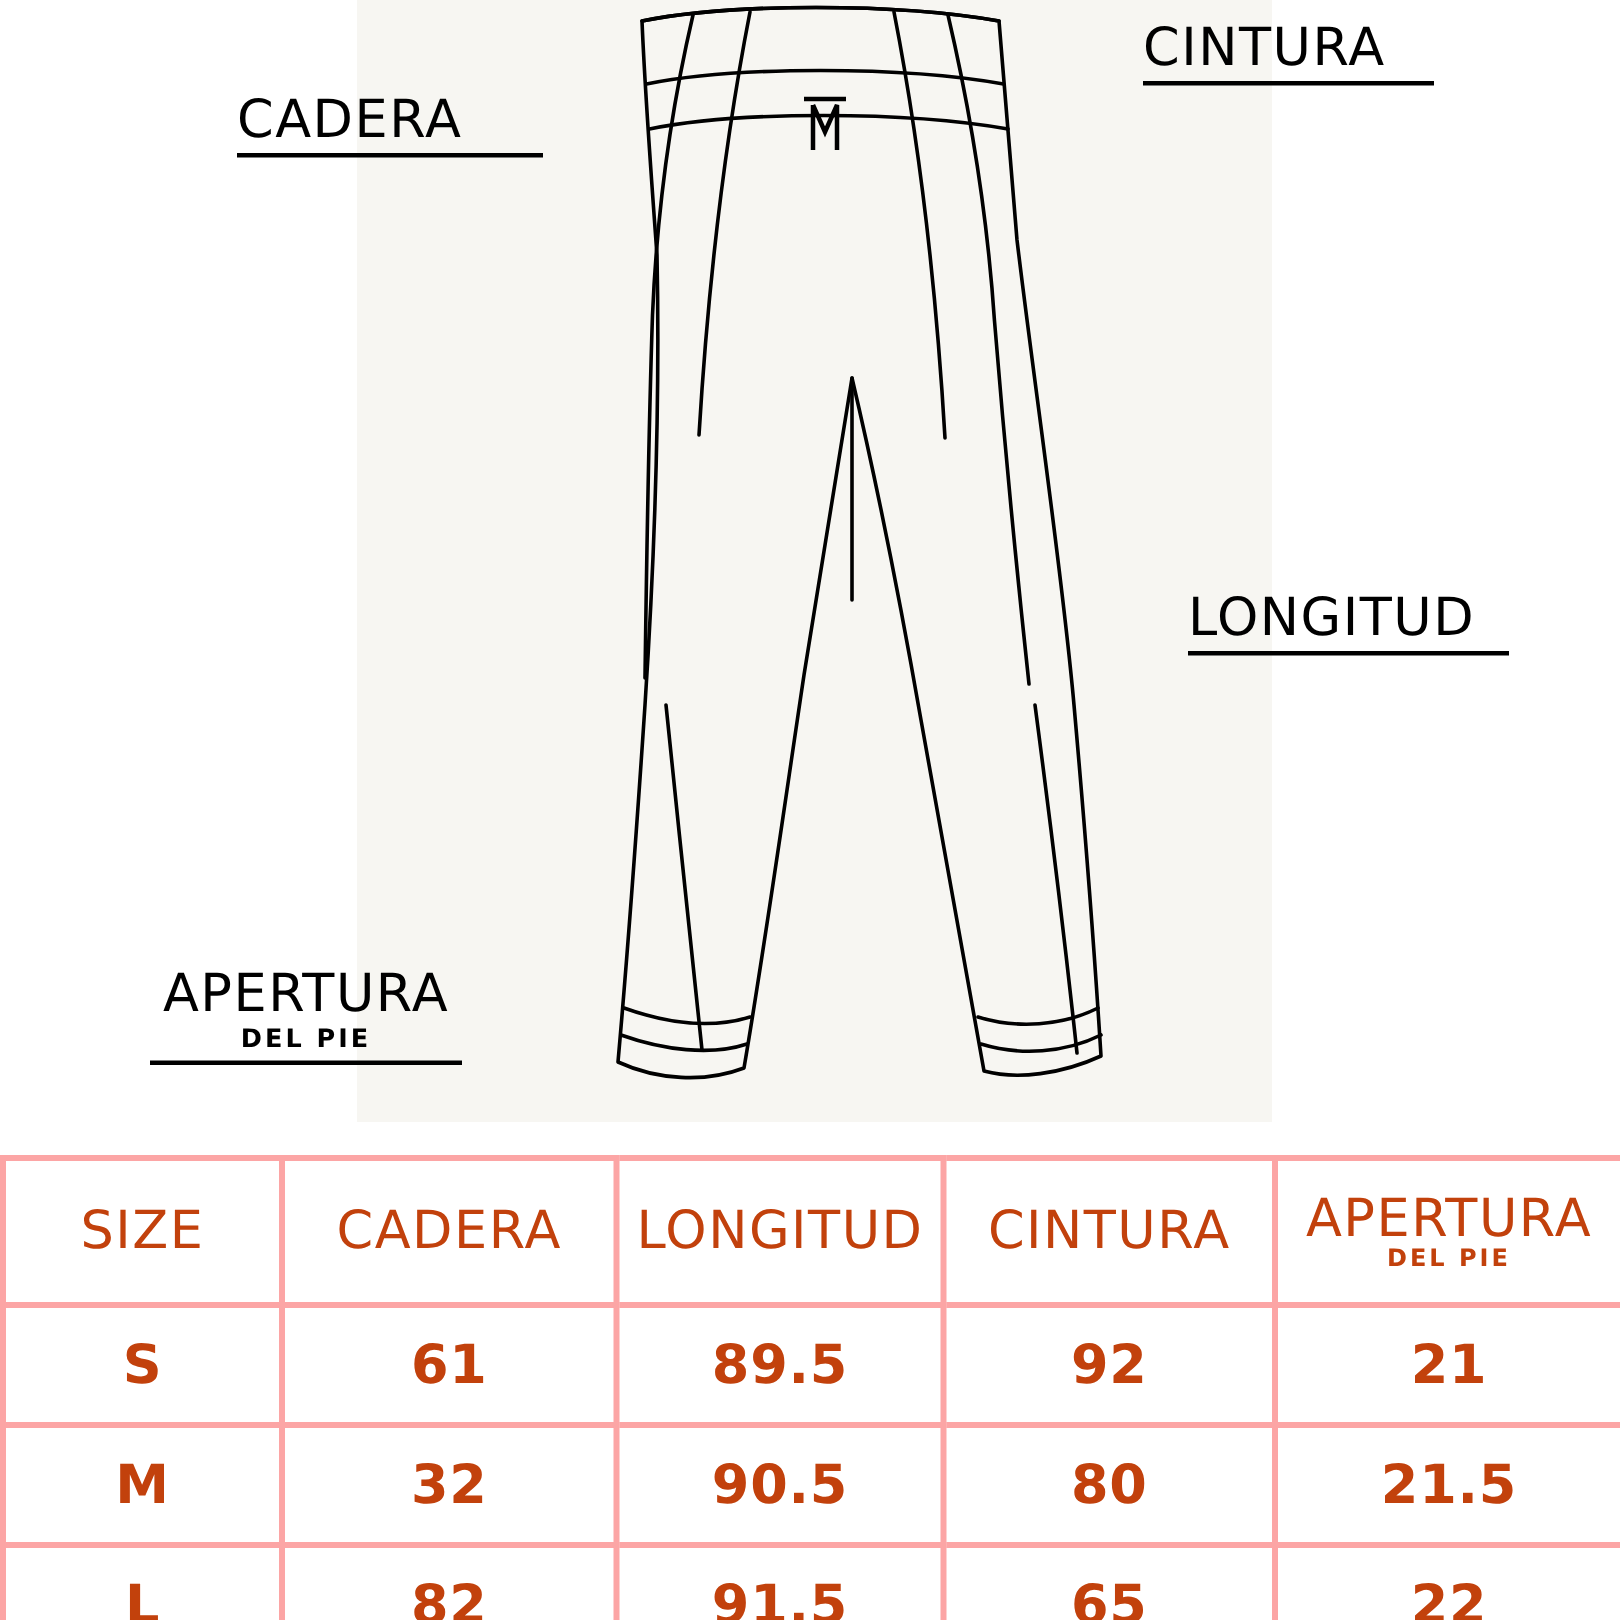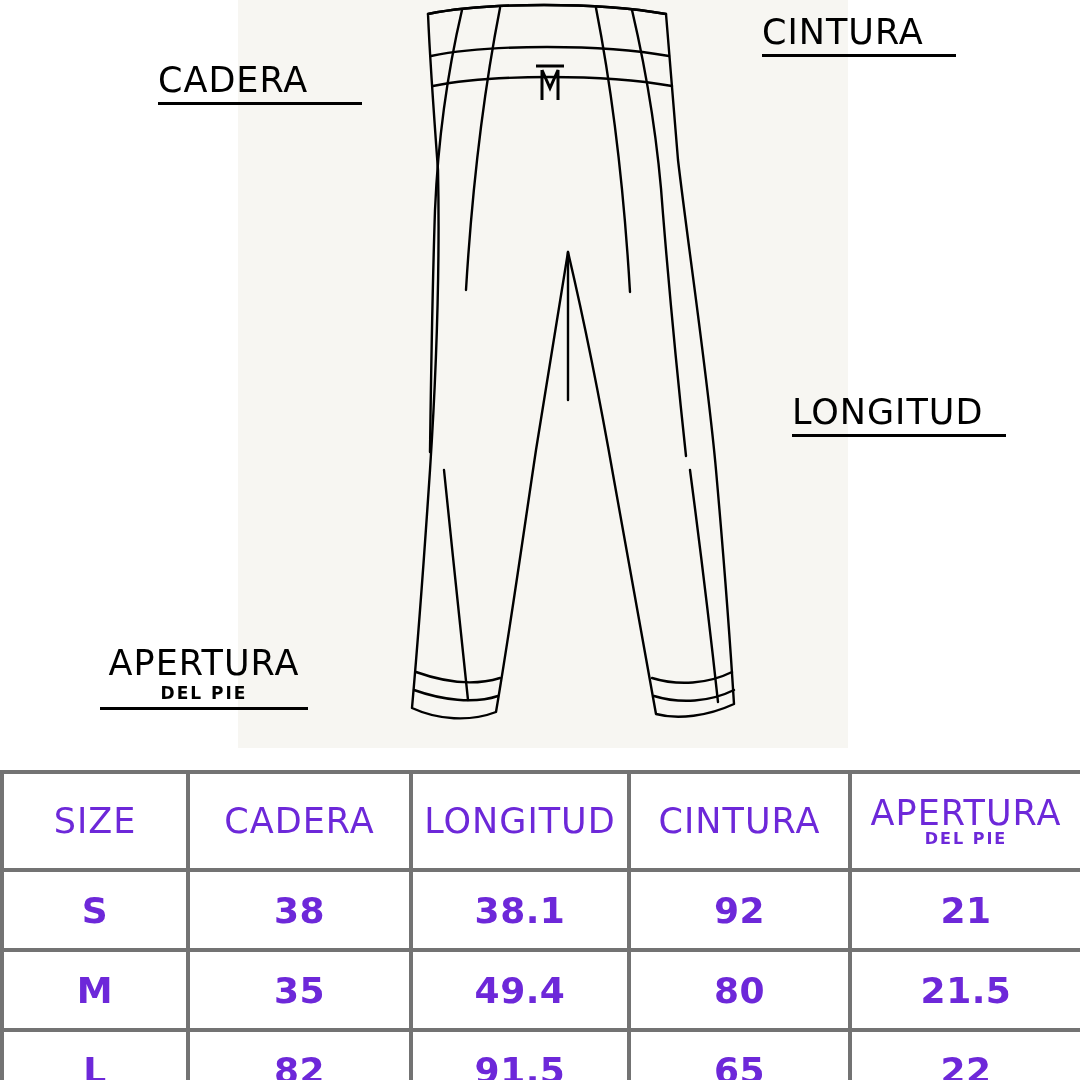--- a/index.html
+++ b/index.html
@@ -80,25 +80,25 @@
   
   #size-table {
     position: absolute;
     left: 0;
     top: 770px;
     width: 1080px;
     border-collapse: collapse;
     table-layout: fixed;
   }
   #size-table td, #size-table th {
-    border: 4px solid #737373;
+    border: 4px solid #fca5a5;
     text-align: center;
     vertical-align: middle;
     padding: 0;
-    color: #6d28d9;
+    color: #c2410c;
   }
   #size-table thead th {
     height: 94px;
     font-weight: 400;
     font-size: 35px;
     letter-spacing: 1px;
   }
   #size-table thead th .hdr-main { display: block; line-height: 38px; }
   #size-table thead th .hdr-sub {
     display: block;
@@ -221,29 +221,29 @@
         </th>
         <th>
           <span class="hdr-main">APERTURA</span>
           <span class="hdr-sub">DEL PIE</span>
         </th>
       </tr>
     </thead>
     <tbody>
       <tr>
         <td>S</td>
-        <td>38</td>
-        <td>38.1</td>
+        <td>61</td>
+        <td>89.5</td>
         <td>92</td>
         <td>21</td>
       </tr>
       <tr>
         <td>M</td>
-        <td>35</td>
-        <td>49.4</td>
+        <td>32</td>
+        <td>90.5</td>
         <td>80</td>
         <td>21.5</td>
       </tr>
       <tr>
         <td>L</td>
         <td>82</td>
         <td>91.5</td>
         <td>65</td>
         <td>22</td>
       </tr>

